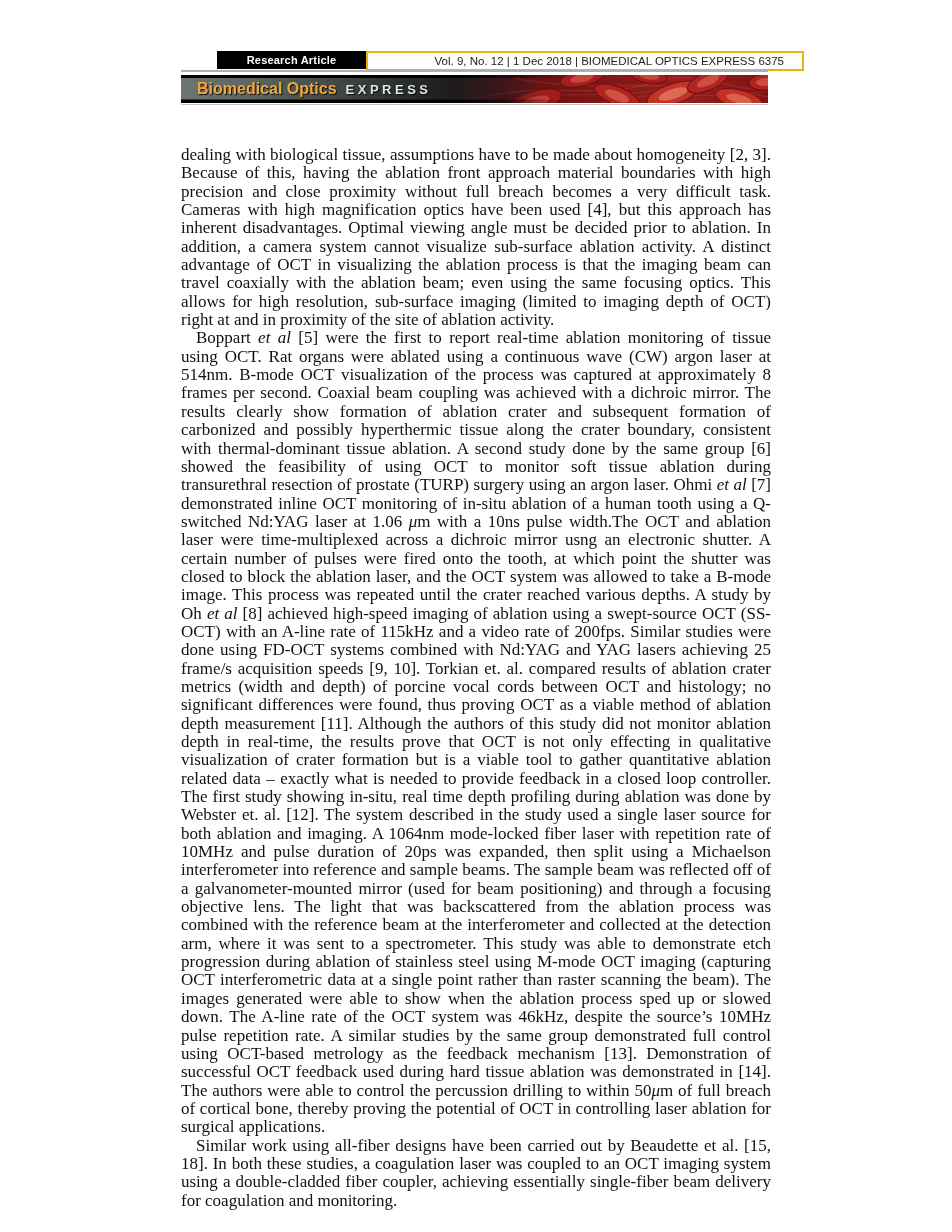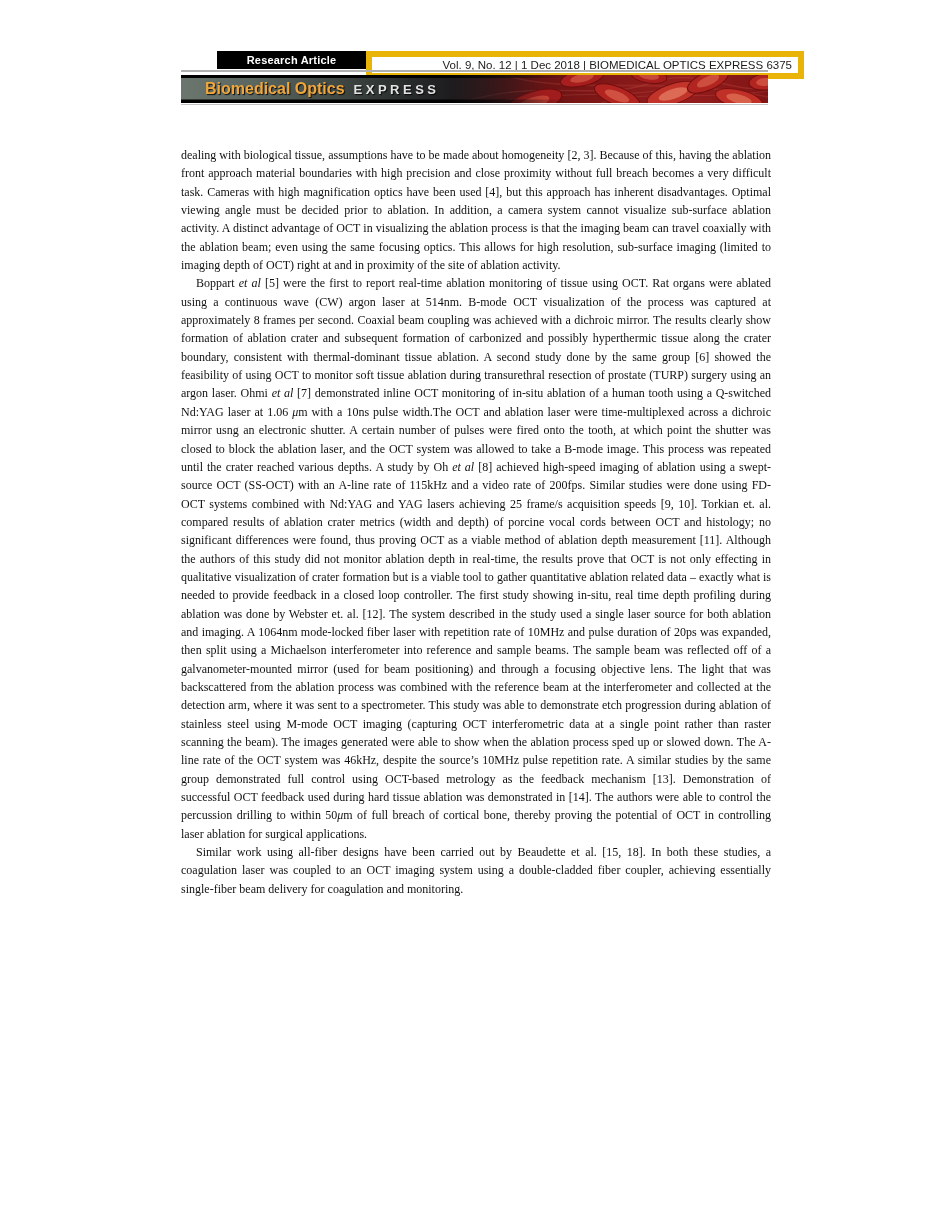--- a/index.html
+++ b/index.html
@@ -14,55 +14,55 @@
   .header-row{
     position:absolute;left:181px;top:51px;width:587px;height:18px;
     display:flex;font-family:"Liberation Sans", sans-serif;margin-left:36px;
   }
   .badge{
     width:149px;height:18px;background:#000000;color:#ffffff;
     font-size:11px;font-weight:bold;text-align:center;line-height:18px;
     letter-spacing:.2px;flex:0 0 auto;
   }
   .volume-box{
-    flex:1 1 auto;height:16px;border:6px solid #eab308;background:#ffffff;
+    flex:1 1 auto;height:16px;border:2px solid #eab308;background:#ffffff;
     color:#1c1c1c;font-size:11.5px;line-height:16px;text-align:right;
-    padding-right:6px;box-sizing:content-box;white-space:nowrap;overflow:hidden;
+    padding-right:18px;box-sizing:content-box;white-space:nowrap;overflow:hidden;
   }
   .header-shadow{
     position:absolute;left:181px;top:69.5px;width:587px;height:2.5px;
     background:#b0b0b0;
   }
   
   .banner{
     position:absolute;left:181px;top:75px;width:587px;height:28px;
     overflow:hidden;
   }
   .banner svg{position:absolute;left:0;top:0;display:block;}
   .banner-text{
-    position:absolute;left:24px;top:0;height:28px;width:520px;
+    position:absolute;left:16px;top:0;height:28px;width:520px;
     display:flex;align-items:center;
     font-family:"Liberation Sans", sans-serif;white-space:nowrap;
   }
   .banner-title{
     font-size:16px;font-weight:bold;
     text-shadow:1px 1px 1px rgba(0,0,0,.85);
   }
   .banner-express{
     margin-left:9px;font-size:13px;font-weight:bold;letter-spacing:3.5px;
     text-shadow:1px 1px 1px rgba(0,0,0,.85);
   }
   .banner-underline{
     position:absolute;left:181px;top:103.5px;width:587px;height:1.5px;
     background:#c4c4c4;
   }
   
   .article{
     position:absolute;left:181px;top:146px;width:590px;
-    font-size:12px;line-height:18.35px;color:#111111;
+    font-size:17px;line-height:18.35px;color:#111111;
     text-align:justify;
   }
   .article p{margin:0;padding:0;}
   .article p.indent{text-indent:15px;}
   .article em{font-style:italic;}
 </style>
 </head>
 <body>
 
 <div class="page">

